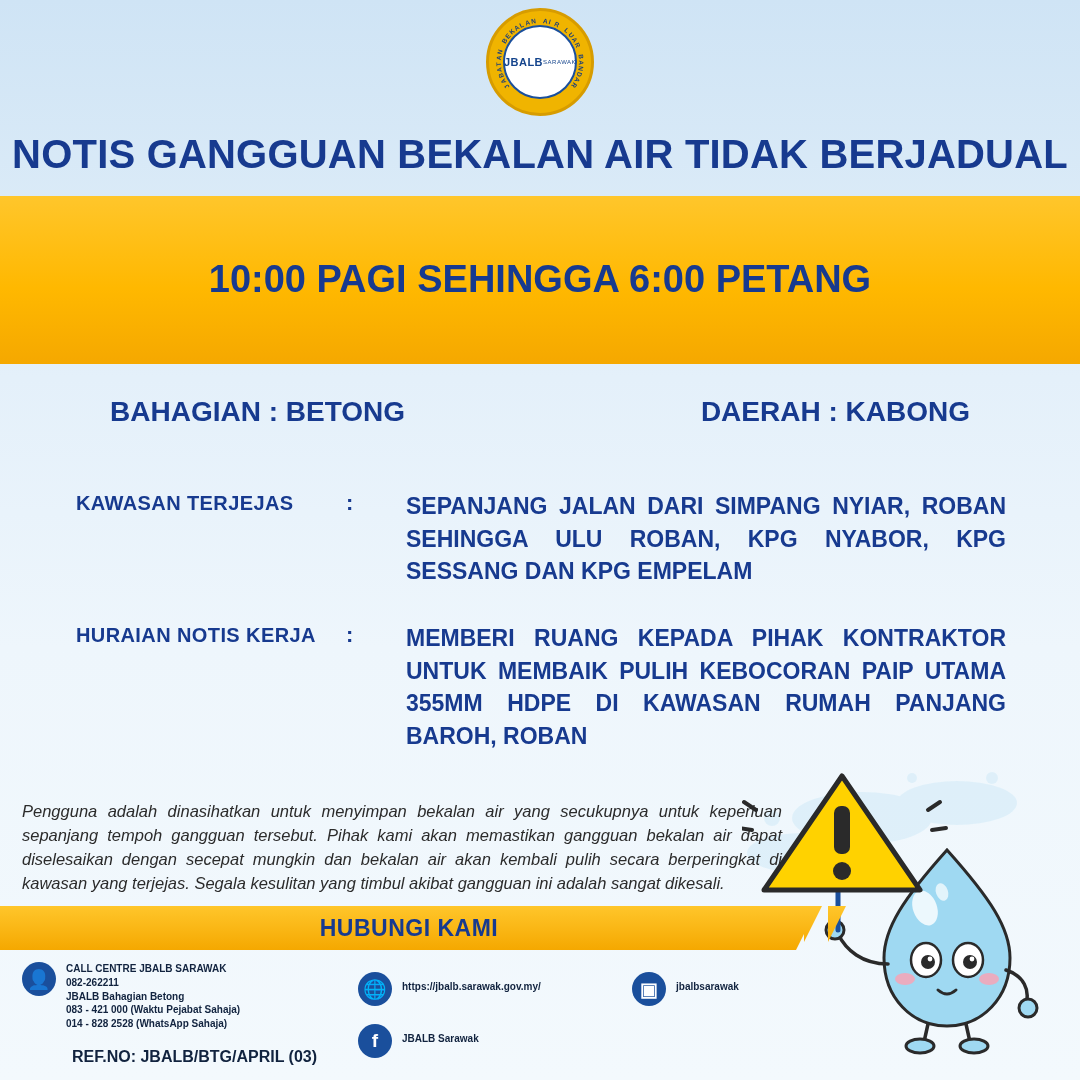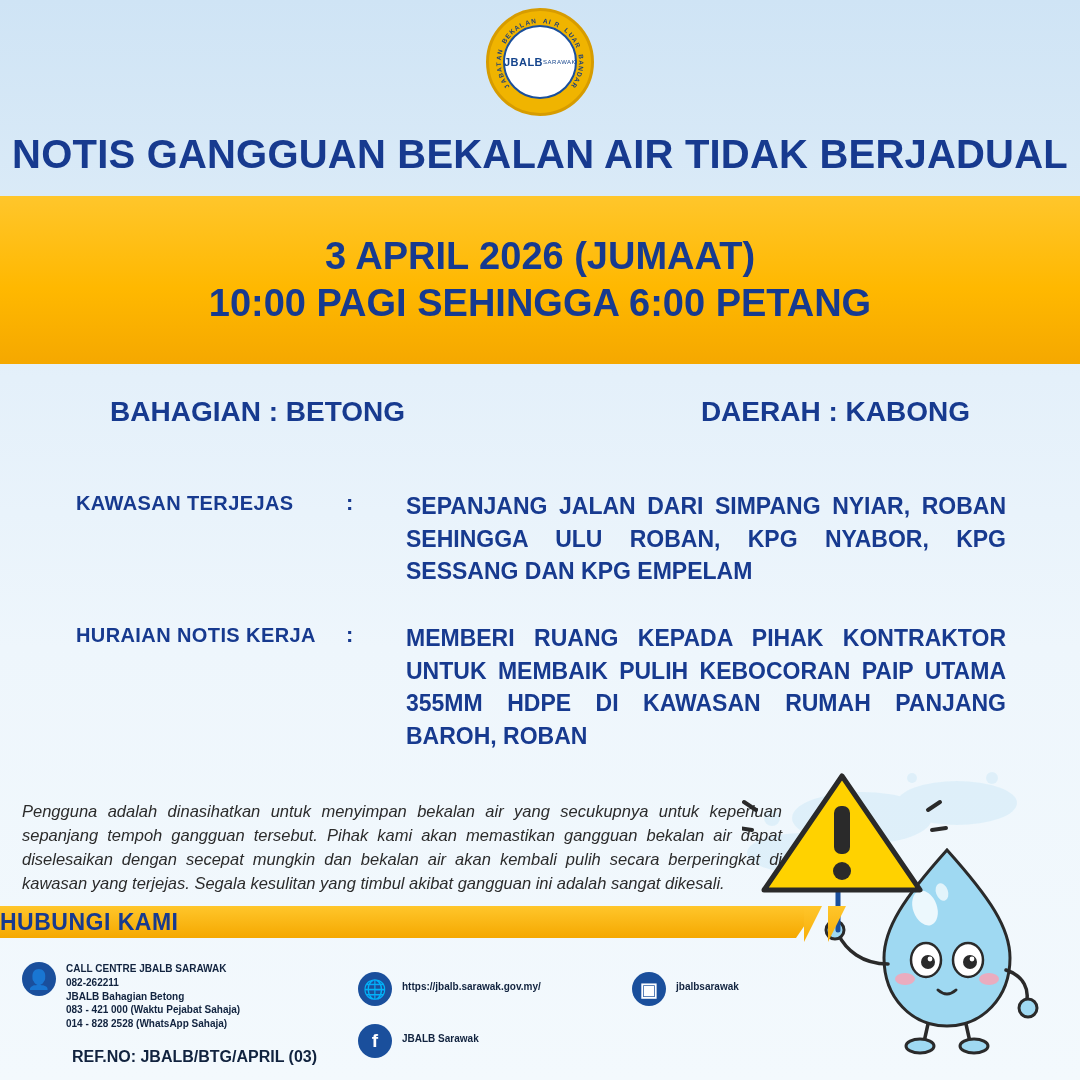--- a/index.html
+++ b/index.html
@@ -105,24 +105,24 @@
     position: absolute; top: 800px; left: 22px; width: 760px;
     font-size: 16.5px; font-style: italic; color: #2b2b2b; line-height: 1.45;
     text-align: justify;
   }
 
   
   .contact-band {
     position: absolute; top: 906px; left: 0; width: 1080px; height: 44px;
   }
   .contact-bar {
-    position: absolute; top: 0; left: 0; width: 818px; height: 32px;
+    position: absolute; top: 0; left: 0; width: 818px; height: 44px;
     background: linear-gradient(180deg,#ffc62b,#f5a800);
     clip-path: polygon(0 0, 100% 0, calc(100% - 22px) 100%, 0 100%);
-    display: flex; align-items: center; 
+    display: flex; align-items: center; justify-content: center;
   }
   .contact-bar span { font-size: 23px; font-weight: bold; color: #173a8f; letter-spacing: .5px; }
   .chev { position: absolute; top: 0; height: 44px; width: 18px;
           background: linear-gradient(180deg,#ffc62b,#f5a800);
           clip-path: polygon(0 0, 100% 0, calc(100% - 22px) 100%, 0 100%); }
   .chev.c1 { left: 804px; }
   .chev.c2 { left: 828px; }
 
   
   .contacts { position: absolute; top: 952px; left: 0; width: 1080px; }
@@ -189,21 +189,20 @@
         <div class="logo-sub">SARAWAK</div>
       </div>
     </div>
   </div>
 
   <div class="title-band">
     <h1>NOTIS GANGGUAN BEKALAN AIR TIDAK BERJADUAL</h1>
   </div>
 
   <div class="date-band">
-    <div class="date-line1">3 APRIL 2026 (JUMAAT)</div>
     <div class="date-line2">10:00 PAGI SEHINGGA 6:00 PETANG</div>
   </div>
 
   <div class="div-row">
     <div>BAHAGIAN : BETONG</div>
     <div>DAERAH : KABONG</div>
   </div>
 
   <div class="details">
     <div class="detail-row">

